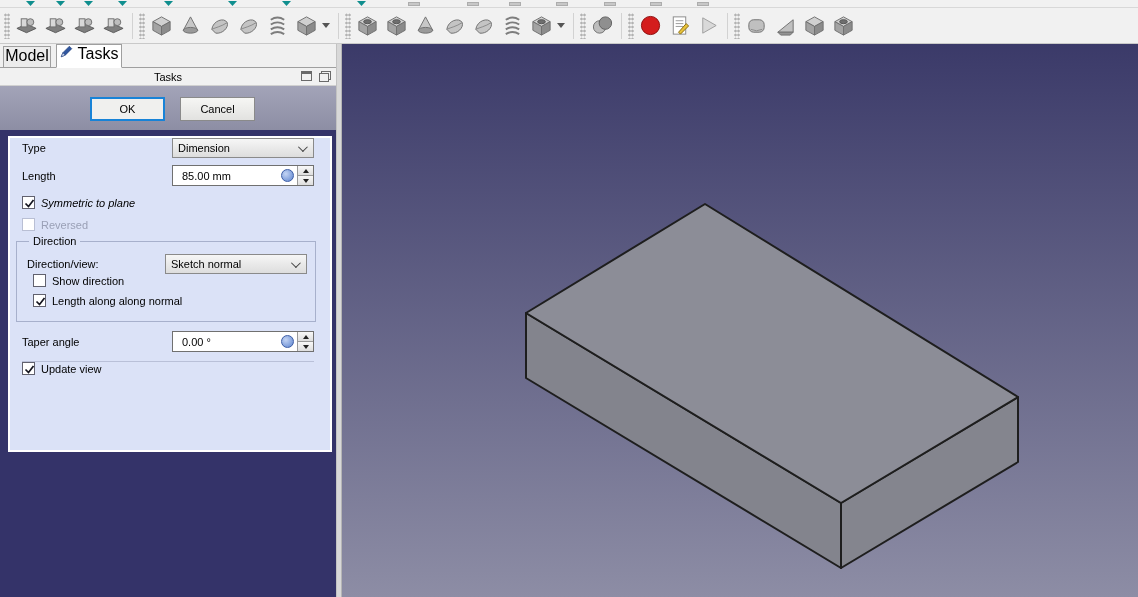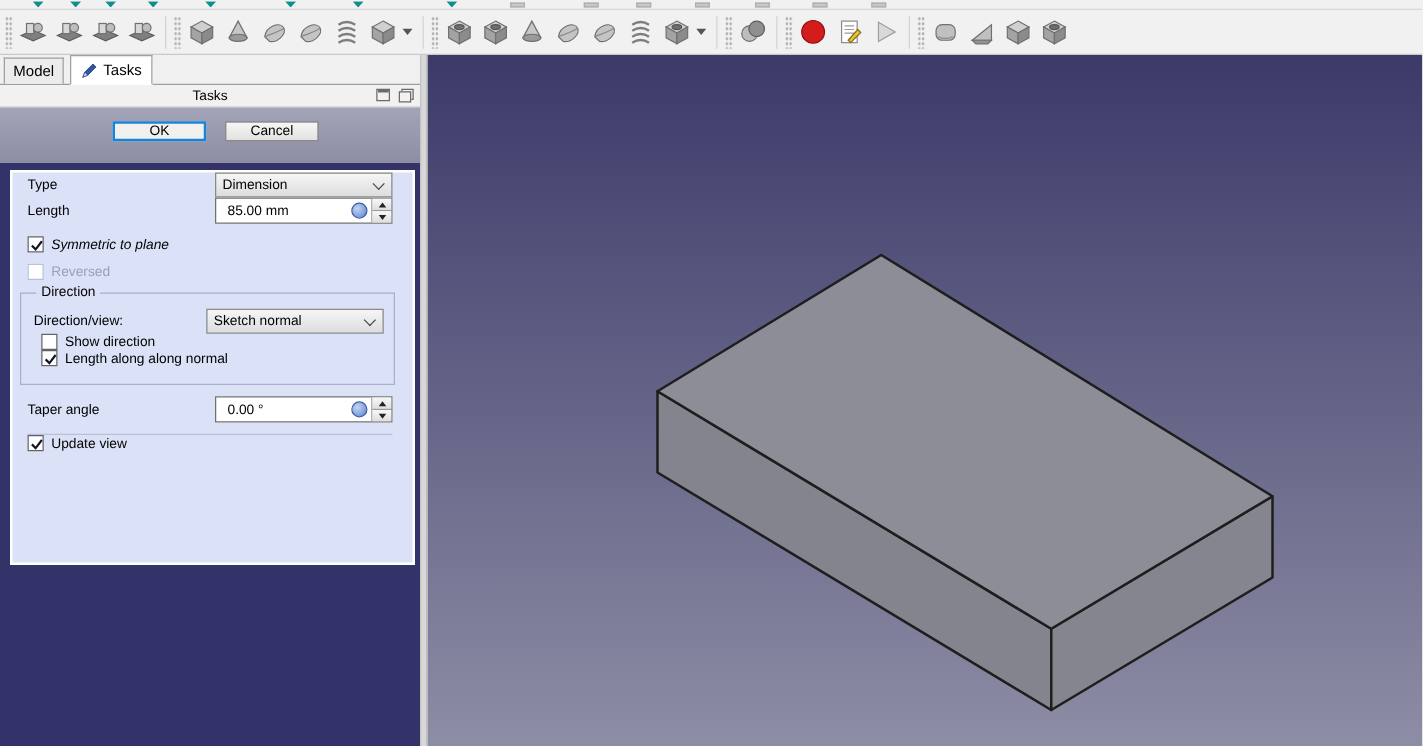--- a/index.html
+++ b/index.html
@@ -27,53 +27,53 @@
   
   .main { display:flex; height:553px; }
   .left { width:336px; display:flex; flex-direction:column; background:#f0f0f0; }
   .splitter { width:6px; background:#d8d8d8; border-left:1px solid #c2c2c2; border-right:1px solid #b5b5b5; }
   .viewport { flex:1; position:relative; }
   .viewport svg { display:block; width:100%; height:100%; }
 
   
   .tabrow { height:24px; background:#f0f0f0; border-bottom:1px solid #9f9f9f;
     display:flex; align-items:flex-end; padding-left:3px; }
-  .tab { display:inline-flex; align-items:center; justify-content:center; gap:5px;
-    border:1px solid #9f9f9f; border-bottom:none; font-size:12px; }
+  .tab { display:inline-flex; justify-content:center; gap:5px;
+    border:1px solid #9f9f9f; border-bottom:none; font-size:16px; }
   .tab.inactive { height:21px; width:48px; background:#ececec; margin-bottom:0; }
   .tab.active { height:24px; width:66px; background:#ffffff; margin-bottom:-1px; margin-left:5px;
     border-bottom:1px solid #fff; }
 
   
   .taskshdr { height:18px; background:#f1f1f1; border-bottom:1px solid #d0d0d0; position:relative;
     display:flex; align-items:center; justify-content:center; }
   .taskshdr .title { font-size:11px; }
   .hdr-icons { position:absolute; right:5px; top:3px; display:flex; gap:7px; }
   .dock-icon { width:11px; height:10px; border:1px solid #6a6a6a; box-shadow:inset 0 2px 0 #6a6a6a; background:#f1f1f1; }
   .float-icon { width:12px; height:11px; position:relative; }
   .float-icon::before { content:""; position:absolute; right:0; top:0; width:8px; height:7px; border:1px solid #6a6a6a; }
   .float-icon::after  { content:""; position:absolute; left:0; bottom:0; width:8px; height:7px; border:1px solid #6a6a6a; background:#f1f1f1; }
 
   
   .okstrip { height:44px; background:linear-gradient(#a3a4b8,#8d8ea4); position:relative; }
-  .btn { position:absolute; top:11px; width:75px; height:16px; font-size:11px;
+  .btn { position:absolute; top:11px; width:75px; height:24px; font-size:11px;
     font-family:"Liberation Sans", sans-serif; background:#f0f0ee; border:1px solid #8a8a8a; }
   .btn.ok { left:90px; border:2px solid #1883d7; }
   .btn.cancel { left:180px; background:linear-gradient(#f6f6f4,#e2e2e0); }
 
   
   .navyarea { flex:1; background:#343369; padding:6px 4px 0 8px; }
   .panel { height:316px; background:#dbe2f7; border:2px solid #ffffff; }
   .panel-header { display:flex; align-items:center; padding:5px 8px 2px 6px; }
   .panel-header .ptitle { font-size:12px; font-weight:bold; color:#2323c8; margin-left:5px; }
   .panel-header .collapse { margin-left:auto; display:inline-flex; }
 
   .prow { display:flex; align-items:center; padding:0 16px 0 12px; }
   .prow .lbl { flex:1; }
-  .mt8{margin-top:0;} .mt7{} .mt10{margin-top:10px;font-style:italic;} .mt9{margin-top:9px;}
+  .mt8{margin-top:0;} .mt7{margin-top:7px;} .mt10{margin-top:10px;font-style:italic;} .mt9{margin-top:9px;}
 
   
   .dd { width:142px; height:20px; border:1px solid #8a8a8a; background:linear-gradient(#f6f6f6,#dddddd);
     display:inline-flex; align-items:center; padding-left:5px; }
   .dd .chev { margin-left:auto; margin-right:8px; width:7px; height:7px;
     border-right:1.6px solid #444; border-bottom:1.6px solid #444; transform:rotate(45deg) translateY(-2px); }
 
   
   .spin { width:142px; height:21px; border:1px solid #707070; background:#fff; display:inline-flex; align-items:center; }
   .spin input { flex:1; min-width:0; border:none; outline:none; font-size:11px;

